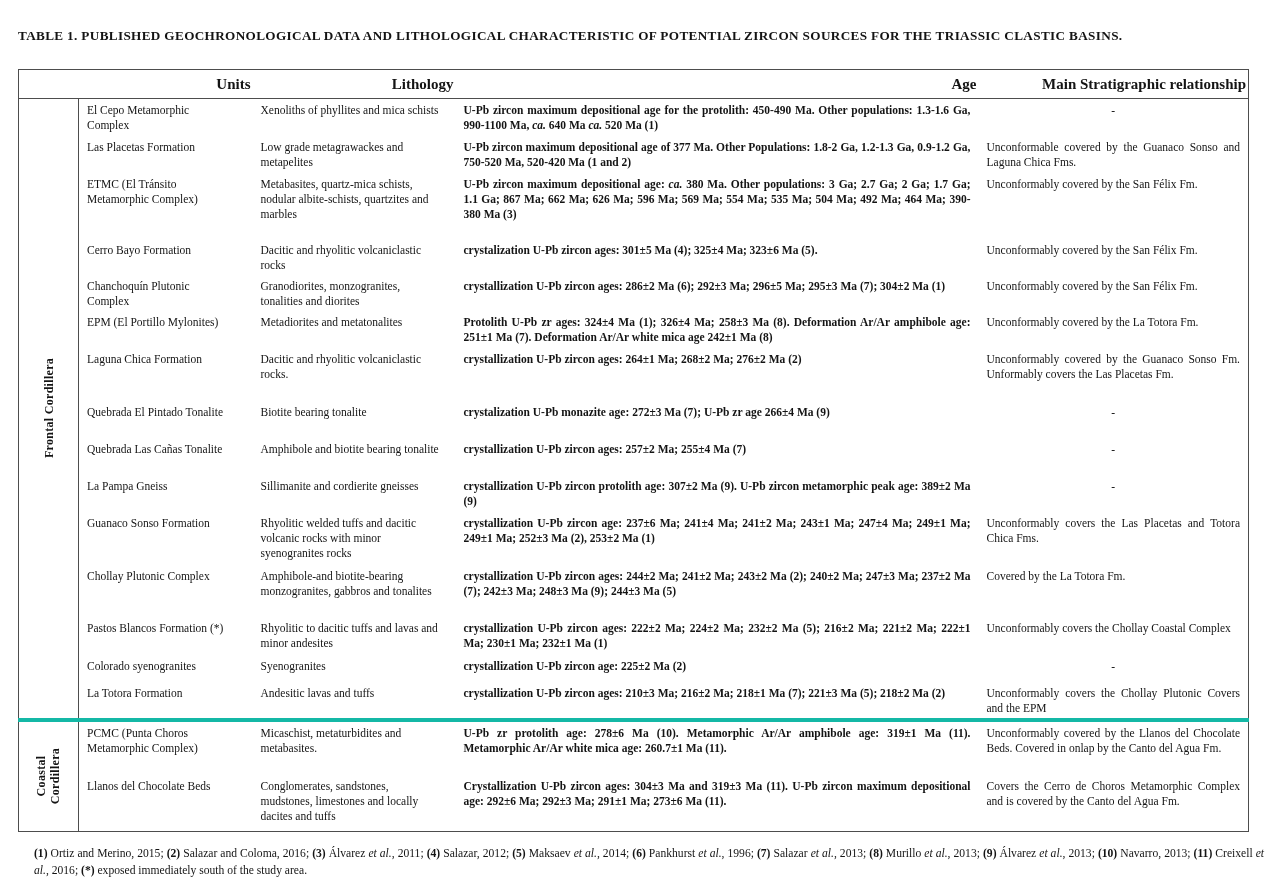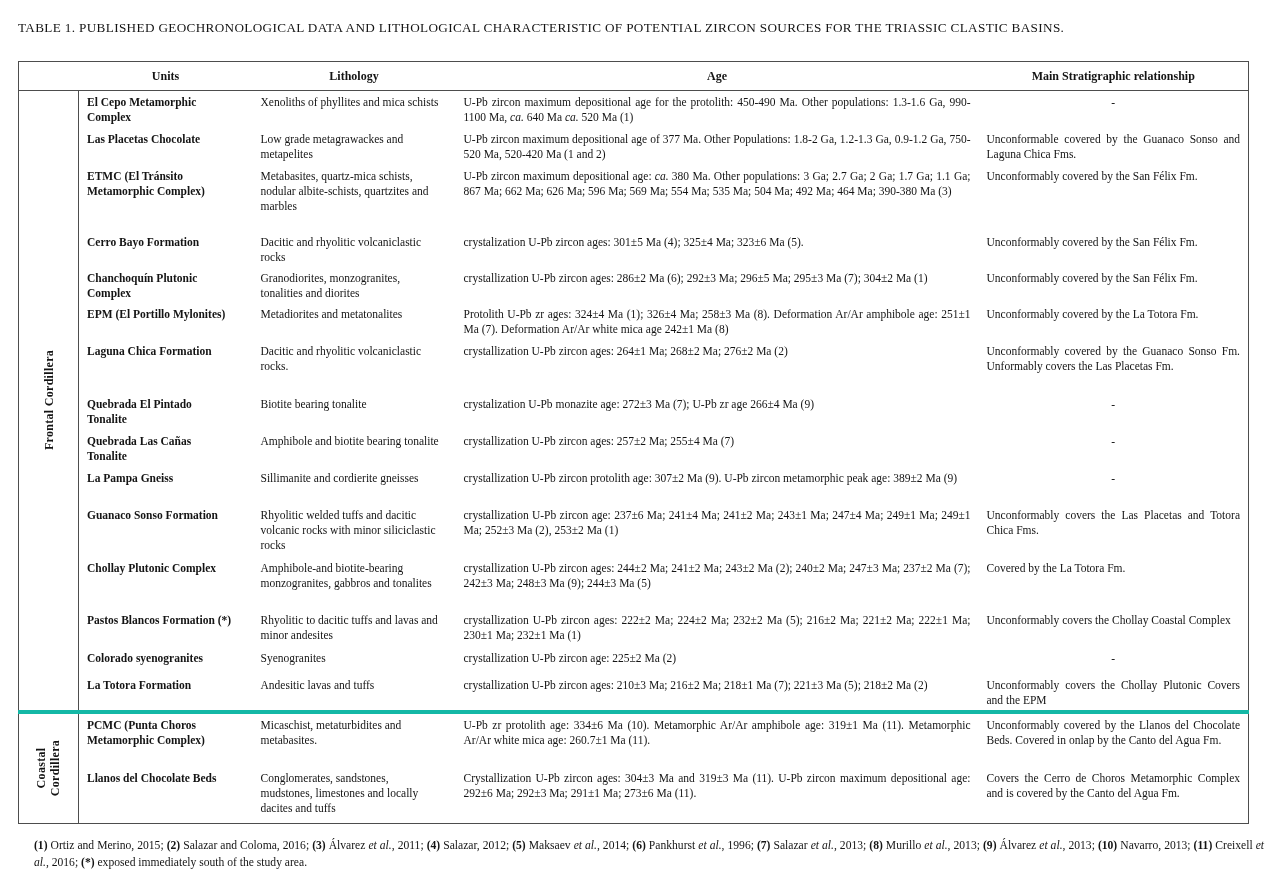--- a/index.html
+++ b/index.html
@@ -3,45 +3,45 @@
 <meta charset="utf-8">
 <style>
   html, body { margin: 0; padding: 0; background: #fff; }
   body {
     width: 1267px; height: 879px; box-sizing: border-box;
     padding: 16px 18px 0 18px; overflow: hidden;
     font-family: "Liberation Serif", "DejaVu Serif", serif;
     color: #141414;
   }
   .title {
-    font-size: 13.2px; font-weight: normal; letter-spacing: 0.35px;
-    margin: 4px 0 25px 0; white-space: nowrap;
+    font-size: 13.2px; font-weight: bold; letter-spacing: 0.35px;
+    margin: 12px 0 25px 0; white-space: nowrap;
   }
   table.geo {
     border-collapse: collapse; table-layout: fixed;
     width: 1230px; border: 1.6px solid #4d4d4d;
     font-size: 11.5px; line-height: 15px;
   }
   thead th {
-    font-size: 12px; font-weight: bold; text-align: center;
+    font-size: 15px; font-weight: bold; text-align: right;
     border-bottom: 1px solid #4d4d4d; padding: 6px 2px; height: 16px;
     vertical-align: middle;
   }
   td { vertical-align: top; padding: 4px 8px 2px 8px; }
   td.group { position: relative; border-right: 1px solid #4d4d4d; padding: 0; }
   .vlabel {
     position: absolute; top: 50%; left: 50%;
     transform: translate(-50%,-50%) rotate(-90deg);
     font-weight: bold; font-size: 12px; white-space: nowrap;
     letter-spacing: 0.3px;
   }
   .vlabel-wrap { white-space: normal; width: 66px; text-align: center; line-height: 1.15; }
-  td.col-unit  { padding-right: 20px; font-weight: bold; }
+  td.col-unit  { padding-right: 20px; }
   td.col-lith  { padding-right: 14px; }
-  td.col-age   { text-align: justify; }
+  td.col-age   { text-align: justify; font-weight: bold; }
   td.col-strat { text-align: justify; }
   tr.section-start td { border-top: 4px solid #14b8a6; }
   .footnote {
     width: 1230px; margin: 13px 0 0 16px;
     font-size: 11.6px; line-height: 17px; text-align: justify;
   }
 </style>
 </head>
 <body>
 
@@ -68,21 +68,21 @@
     <tr style="height:37px">
       <td class="group" rowspan="15">
           <div class="vlabel">Frontal Cordillera</div>
         </td>
       <td class="col-unit">El Cepo Metamorphic Complex</td>
       <td class="col-lith">Xenoliths of phyllites and mica schists</td>
       <td class="col-age">U-Pb zircon maximum depositional age for the protolith: 450-490 Ma. Other populations: 1.3-1.6 Ga, 990-1100 Ma, <i>ca.</i> 640 Ma <i>ca.</i> 520 Ma (1)</td>
       <td class="col-strat" style="text-align: center;">-</td>
     </tr>
     <tr style="height:37px">
-      <td class="col-unit">Las Placetas Chocolate</td>
+      <td class="col-unit">Las Placetas Formation</td>
       <td class="col-lith">Low grade metagrawackes and metapelites</td>
       <td class="col-age">U-Pb zircon maximum depositional age of 377 Ma. Other Populations: 1.8-2 Ga, 1.2-1.3 Ga, 0.9-1.2 Ga, 750-520 Ma, 520-420 Ma (1 and 2)</td>
       <td class="col-strat">Unconformable covered by the Guanaco Sonso and Laguna Chica Fms.</td>
     </tr>
     <tr style="height:66px">
       <td class="col-unit">ETMC (El Tránsito Metamorphic Complex)</td>
       <td class="col-lith">Metabasites, quartz-mica schists, nodular albite-schists, quartzites and marbles</td>
       <td class="col-age">U-Pb zircon maximum depositional age: <i>ca.</i> 380 Ma. Other populations: 3 Ga; 2.7 Ga; 2 Ga; 1.7 Ga; 1.1 Ga; 867 Ma; 662 Ma; 626 Ma; 596 Ma; 569 Ma; 554 Ma; 535 Ma; 504 Ma; 492 Ma; 464 Ma; 390-380 Ma (3)</td>
       <td class="col-strat">Unconformably covered by the San Félix Fm.</td>
     </tr>
@@ -123,21 +123,21 @@
       <td class="col-strat" style="text-align: center;">-</td>
     </tr>
     <tr style="height:37px">
       <td class="col-unit">La Pampa Gneiss</td>
       <td class="col-lith">Sillimanite and cordierite gneisses</td>
       <td class="col-age">crystallization U-Pb zircon protolith age: 307±2 Ma (9). U-Pb zircon metamorphic peak age: 389±2 Ma (9)</td>
       <td class="col-strat" style="text-align: center;">-</td>
     </tr>
     <tr style="height:53px">
       <td class="col-unit">Guanaco Sonso Formation</td>
-      <td class="col-lith">Rhyolitic welded tuffs and dacitic volcanic rocks with minor siliciclastic rocks</td>
+      <td class="col-lith">Rhyolitic welded tuffs and dacitic volcanic rocks with minor syenogranites rocks</td>
       <td class="col-age">crystallization U-Pb zircon age: 237±6 Ma; 241±4 Ma; 241±2 Ma; 243±1 Ma; 247±4 Ma; 249±1 Ma; 249±1 Ma; 252±3 Ma (2), 253±2 Ma (1)</td>
       <td class="col-strat">Unconformably covers the Las Placetas and Totora Chica Fms.</td>
     </tr>
     <tr style="height:52px">
       <td class="col-unit">Chollay Plutonic Complex</td>
       <td class="col-lith">Amphibole-and biotite-bearing monzogranites, gabbros and tonalites</td>
       <td class="col-age">crystallization U-Pb zircon ages: 244±2 Ma; 241±2 Ma; 243±2 Ma (2); 240±2 Ma; 247±3 Ma; 237±2 Ma (7); 242±3 Ma; 248±3 Ma (9); 244±3 Ma (5)</td>
       <td class="col-strat">Covered by the La Totora Fm.</td>
     </tr>
     <tr style="height:38px">
@@ -159,21 +159,21 @@
       <td class="col-strat">Unconformably covers the Chollay Plutonic Covers and the EPM</td>
     </tr>
   </tbody>
   <tbody>
     <tr class="section-start" style="height:55px">
       <td class="group" rowspan="2">
           <div class="vlabel vlabel-wrap">Coastal Cordillera</div>
         </td>
       <td class="col-unit">PCMC (Punta Choros Metamorphic Complex)</td>
       <td class="col-lith">Micaschist, metaturbidites and metabasites.</td>
-      <td class="col-age">U-Pb zr protolith age: 334±6 Ma (10). Metamorphic Ar/Ar amphibole age: 319±1 Ma (11). Metamorphic Ar/Ar white mica age: 260.7±1 Ma (11).</td>
+      <td class="col-age">U-Pb zr protolith age: 278±6 Ma (10). Metamorphic Ar/Ar amphibole age: 319±1 Ma (11). Metamorphic Ar/Ar white mica age: 260.7±1 Ma (11).</td>
       <td class="col-strat">Unconformably covered by the Llanos del Chocolate Beds. Covered in onlap by the Canto del Agua Fm.</td>
     </tr>
     <tr style="height:57px">
       <td class="col-unit">Llanos del Chocolate Beds</td>
       <td class="col-lith">Conglomerates, sandstones, mudstones, limestones and locally dacites and tuffs</td>
       <td class="col-age">Crystallization U-Pb zircon ages: 304±3 Ma and 319±3 Ma (11). U-Pb zircon maximum depositional age: 292±6 Ma; 292±3 Ma; 291±1 Ma; 273±6 Ma (11).</td>
       <td class="col-strat">Covers the Cerro de Choros Metamorphic Complex and is covered by the Canto del Agua Fm.</td>
     </tr>
   </tbody>
 </table>

